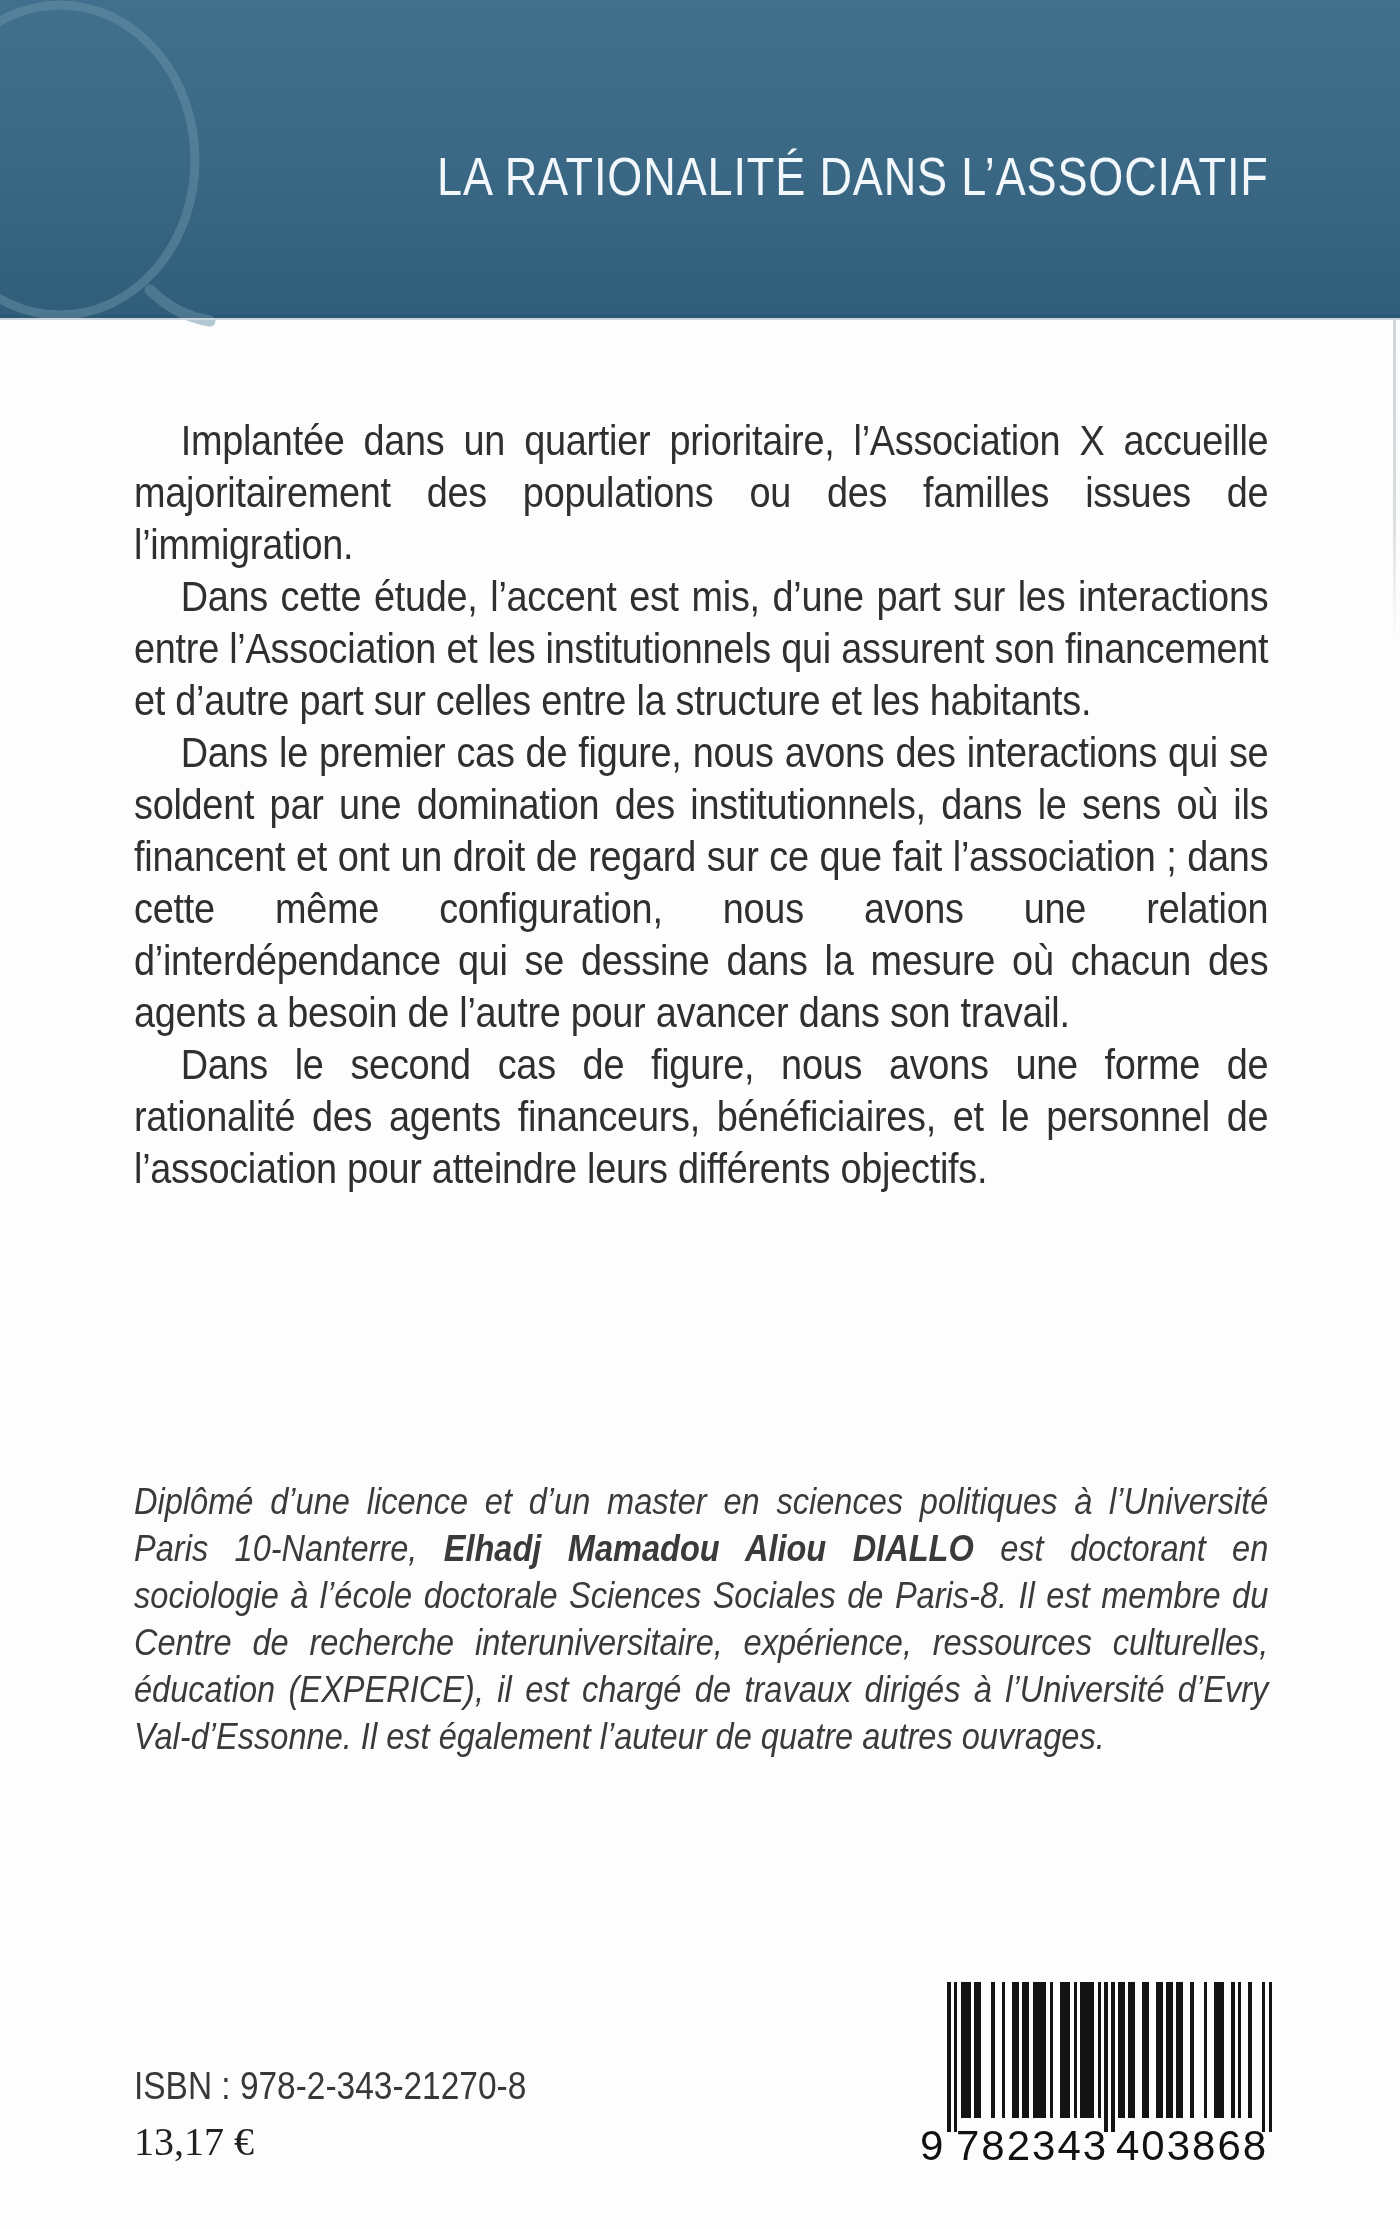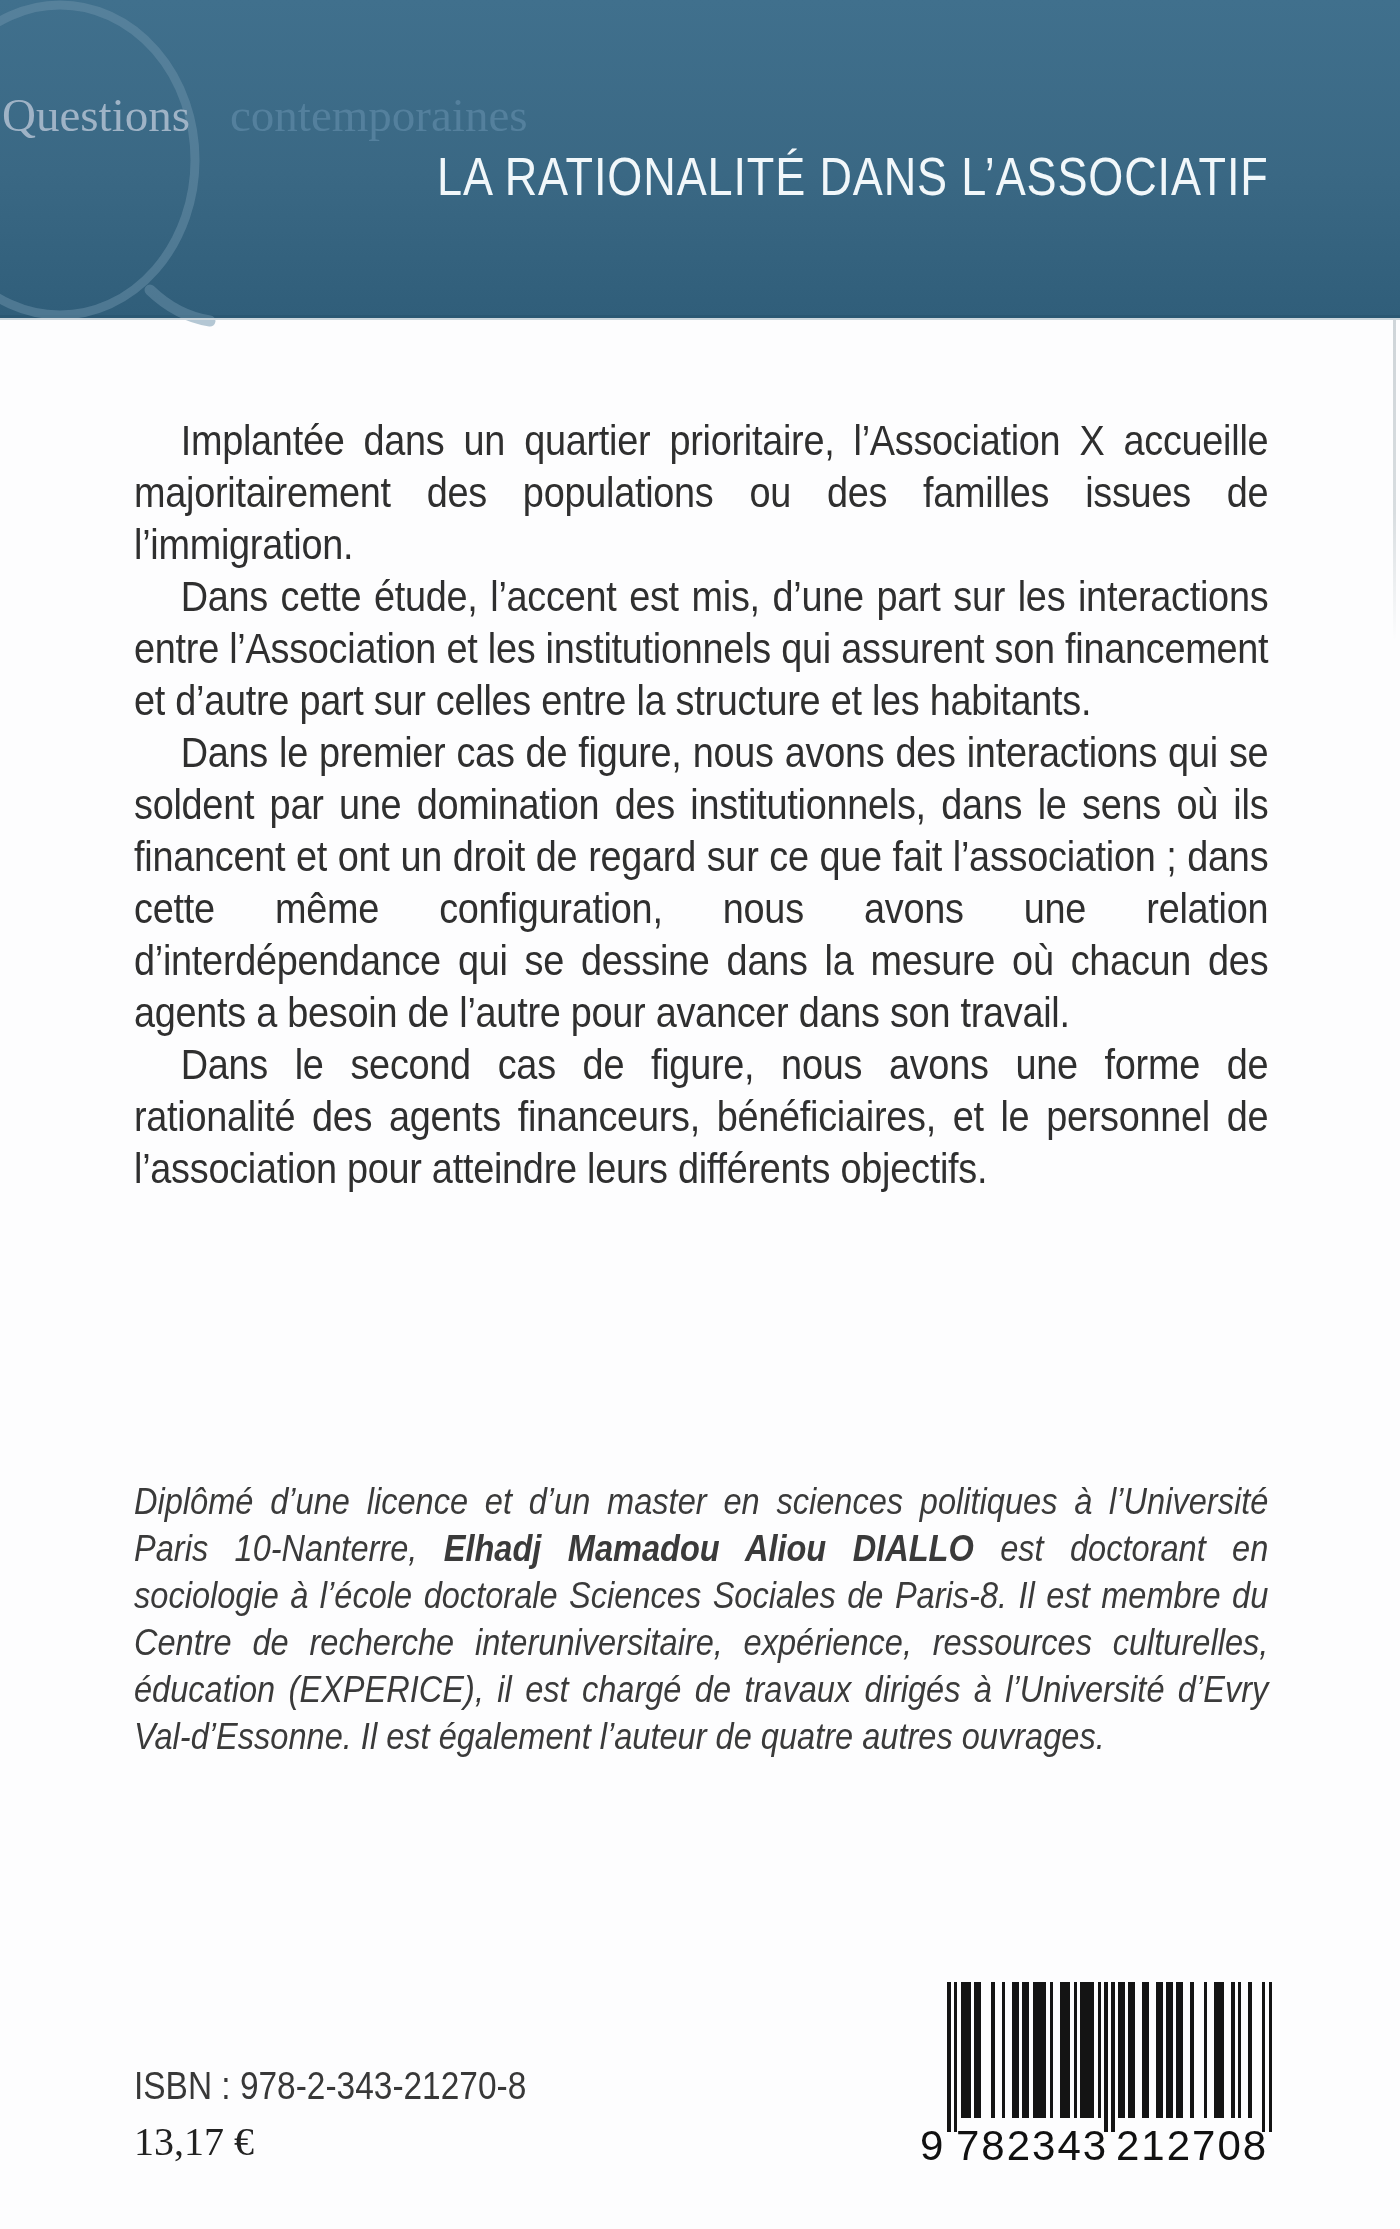--- a/index.html
+++ b/index.html
@@ -57,23 +57,20 @@
 </head>
 <body>
 
 <div class="page">
 
   <div class="band">
     <svg class="q-mark" width="330" height="355" viewBox="0 0 330 355">
       <ellipse cx="145" cy="172" rx="135" ry="155" fill="none" stroke="#6b92aa" stroke-opacity="0.5" stroke-width="9"></ellipse>
       <path d="M235,302 Q262,328 295,333" fill="none" stroke="#6b92aa" stroke-opacity="0.5" stroke-width="11" stroke-linecap="round"></path>
     </svg>
-    <div class="collection">
-      <span class="w1">Questions</span><span class="w2">contemporaines</span>
-    </div>
     <div class="cover-title">LA RATIONALITÉ DANS L’ASSOCIATIF</div>
   </div>
 
   <div class="edge-line"></div>
 
   <div class="synopsis condense">
     <p>Implantée dans un quartier prioritaire, l’Association X accueille majoritairement des populations ou des familles issues de l’immigration.</p>
     <p>Dans cette étude, l’accent est mis, d’une part sur les interactions entre l’Association et les institutionnels qui assurent son financement et d’autre part sur celles entre la structure et les habitants.</p>
     <p>Dans le premier cas de figure, nous avons des interactions qui se soldent par une domination des institutionnels, dans le sens où ils financent et ont un droit de regard sur ce que fait l’association ; dans cette même configuration, nous avons une relation d’interdépendance qui se dessine dans la mesure où chacun des agents a besoin de l’autre pour avancer dans son travail.</p>
     <p>Dans le second cas de figure, nous avons une forme de rationalité des agents financeurs, bénéficiaires, et le personnel de l’association pour atteindre leurs différents objectifs.</p>
@@ -136,17 +133,17 @@
         <div class="bar" style="left: 273.684px; width: 3.67105px; height: 136px; background: rgb(20, 20, 20);"></div>
         <div class="bar" style="left: 283.947px; width: 3.67105px; height: 136px; background: rgb(20, 20, 20);"></div>
         <div class="bar" style="left: 290.789px; width: 3.67105px; height: 136px; background: rgb(20, 20, 20);"></div>
         <div class="bar" style="left: 301.053px; width: 3.67105px; height: 136px; background: rgb(20, 20, 20);"></div>
         <div class="bar" style="left: 314.737px; width: 3.67105px; height: 150px; background: rgb(20, 20, 20);"></div>
         <div class="bar" style="left: 321.579px; width: 3.67105px; height: 150px; background: rgb(20, 20, 20);"></div>
       </div>
     <div class="barcode-digits">
       <span class="d1">9</span>
       <span class="d2">782343</span>
-      <span class="d3">212708</span>
+      <span class="d3">403868</span>
     </div>
   </div>
 
 </div>
 
 </body></html>

